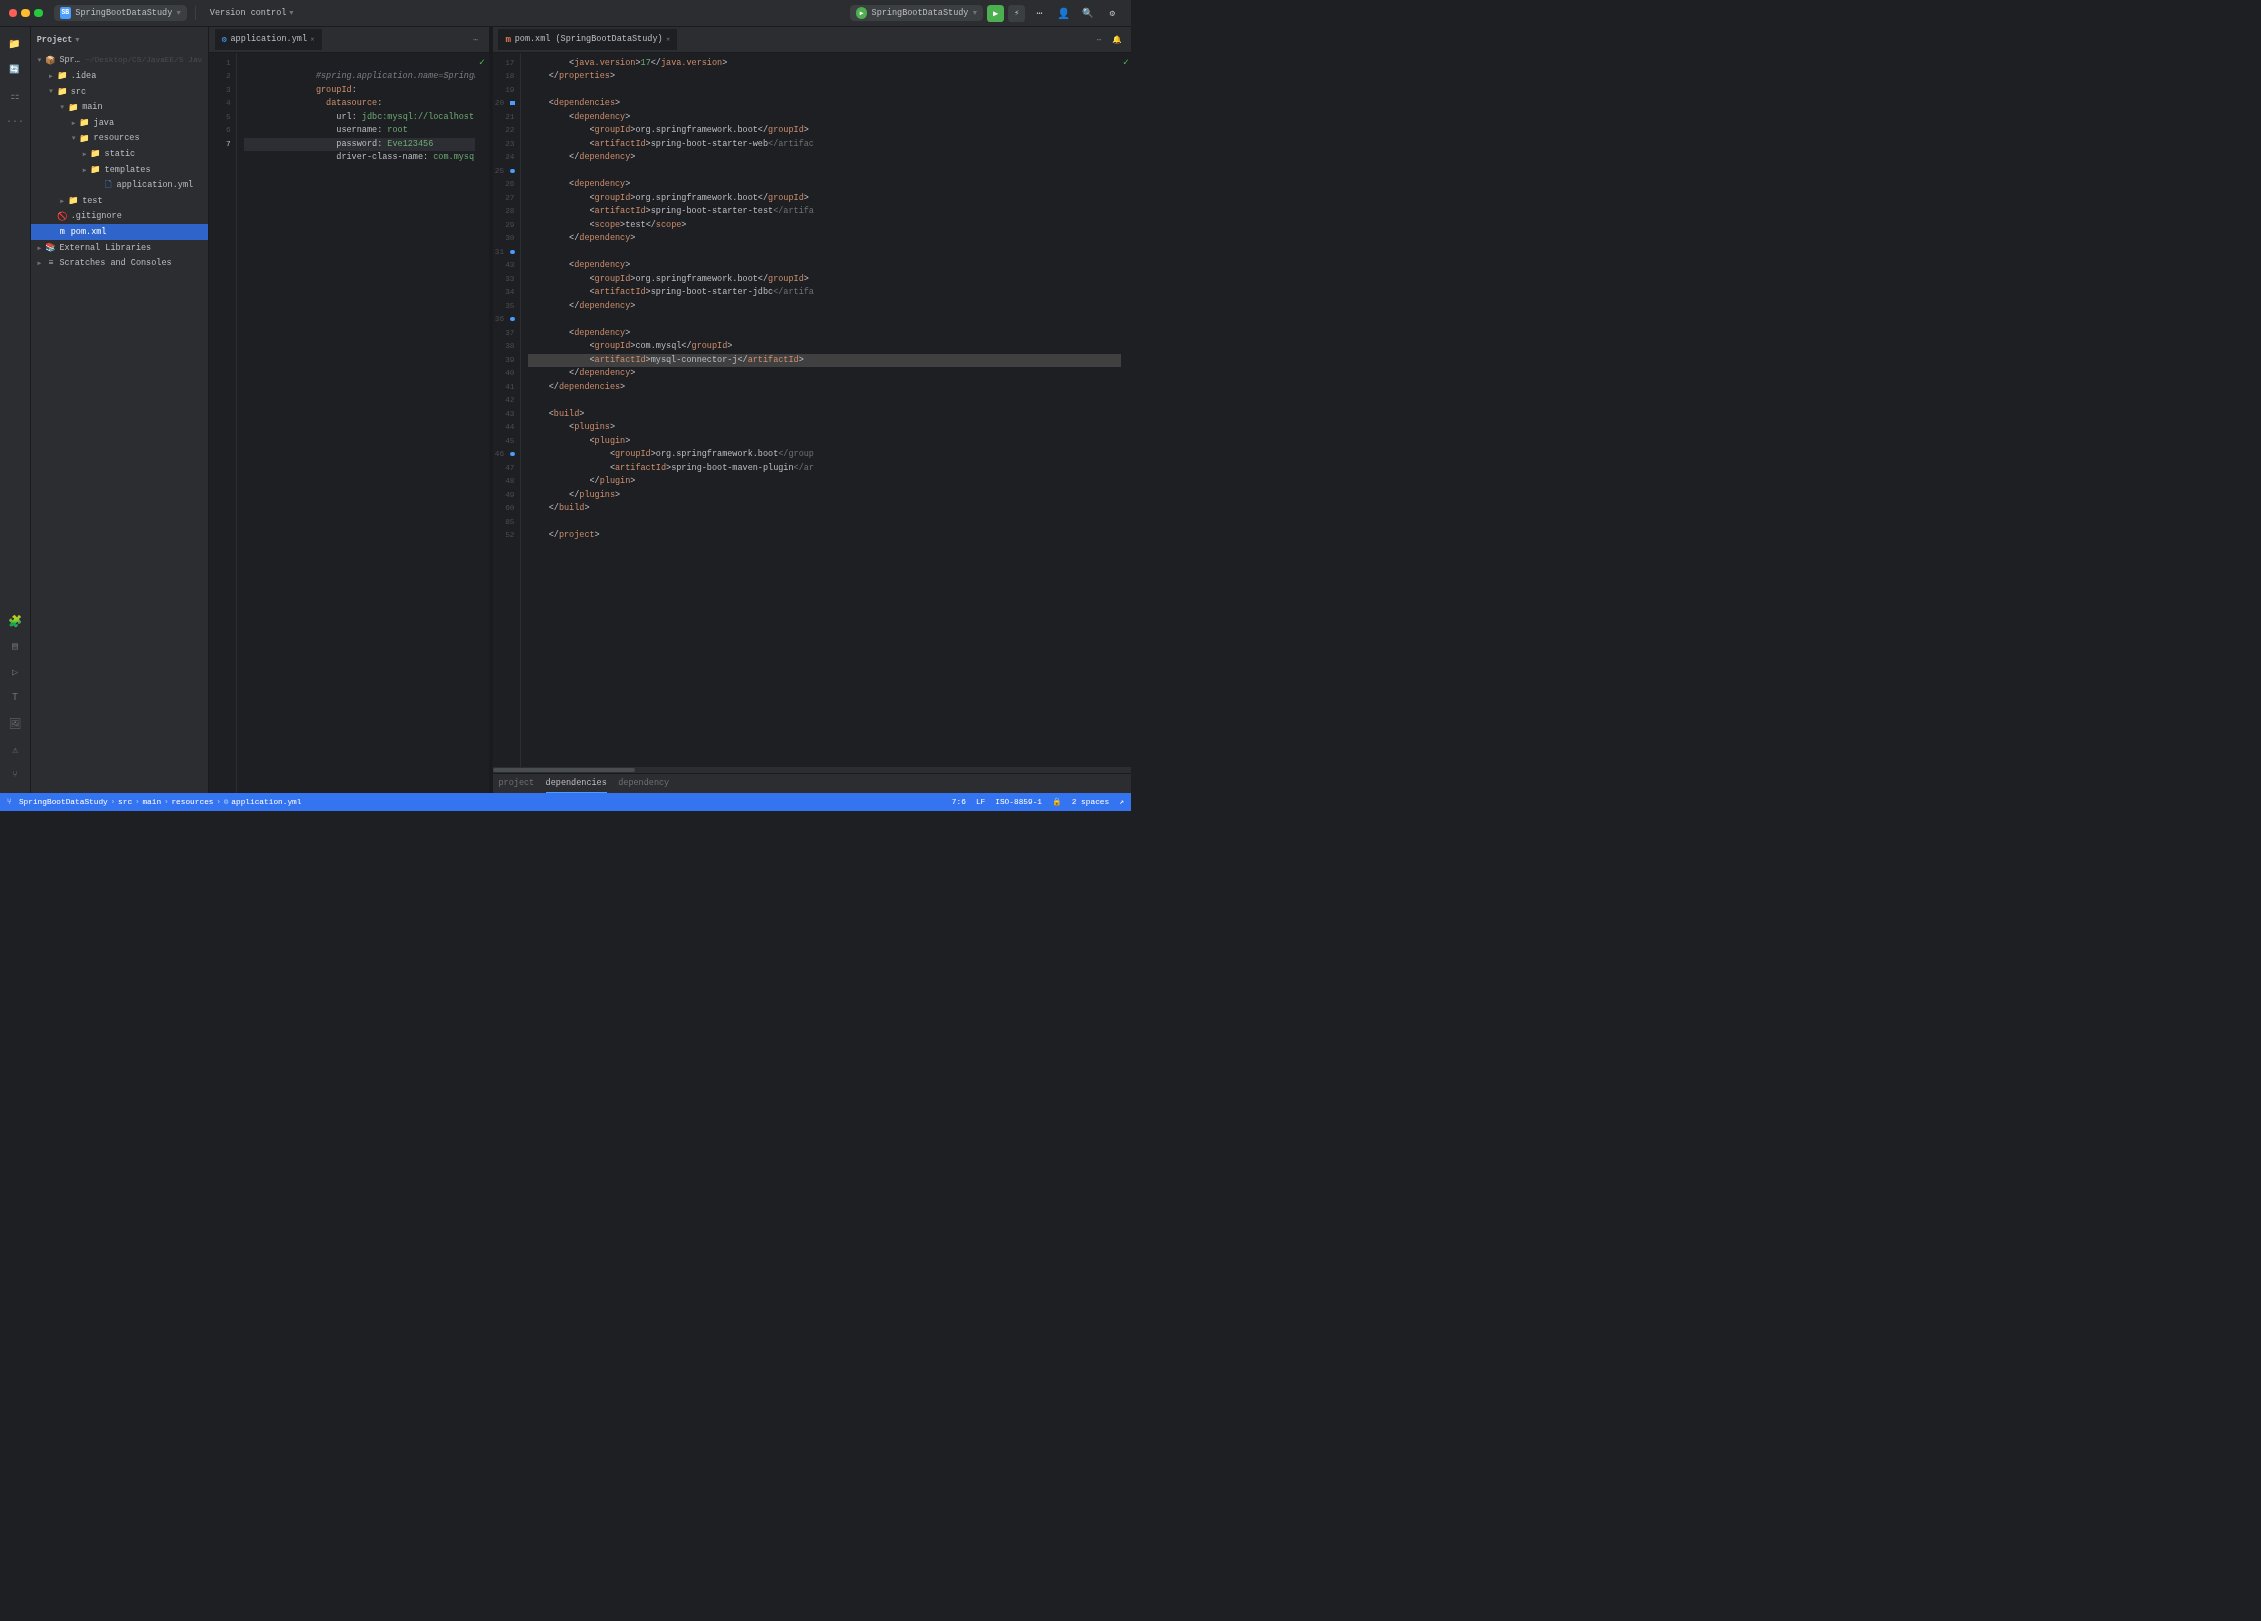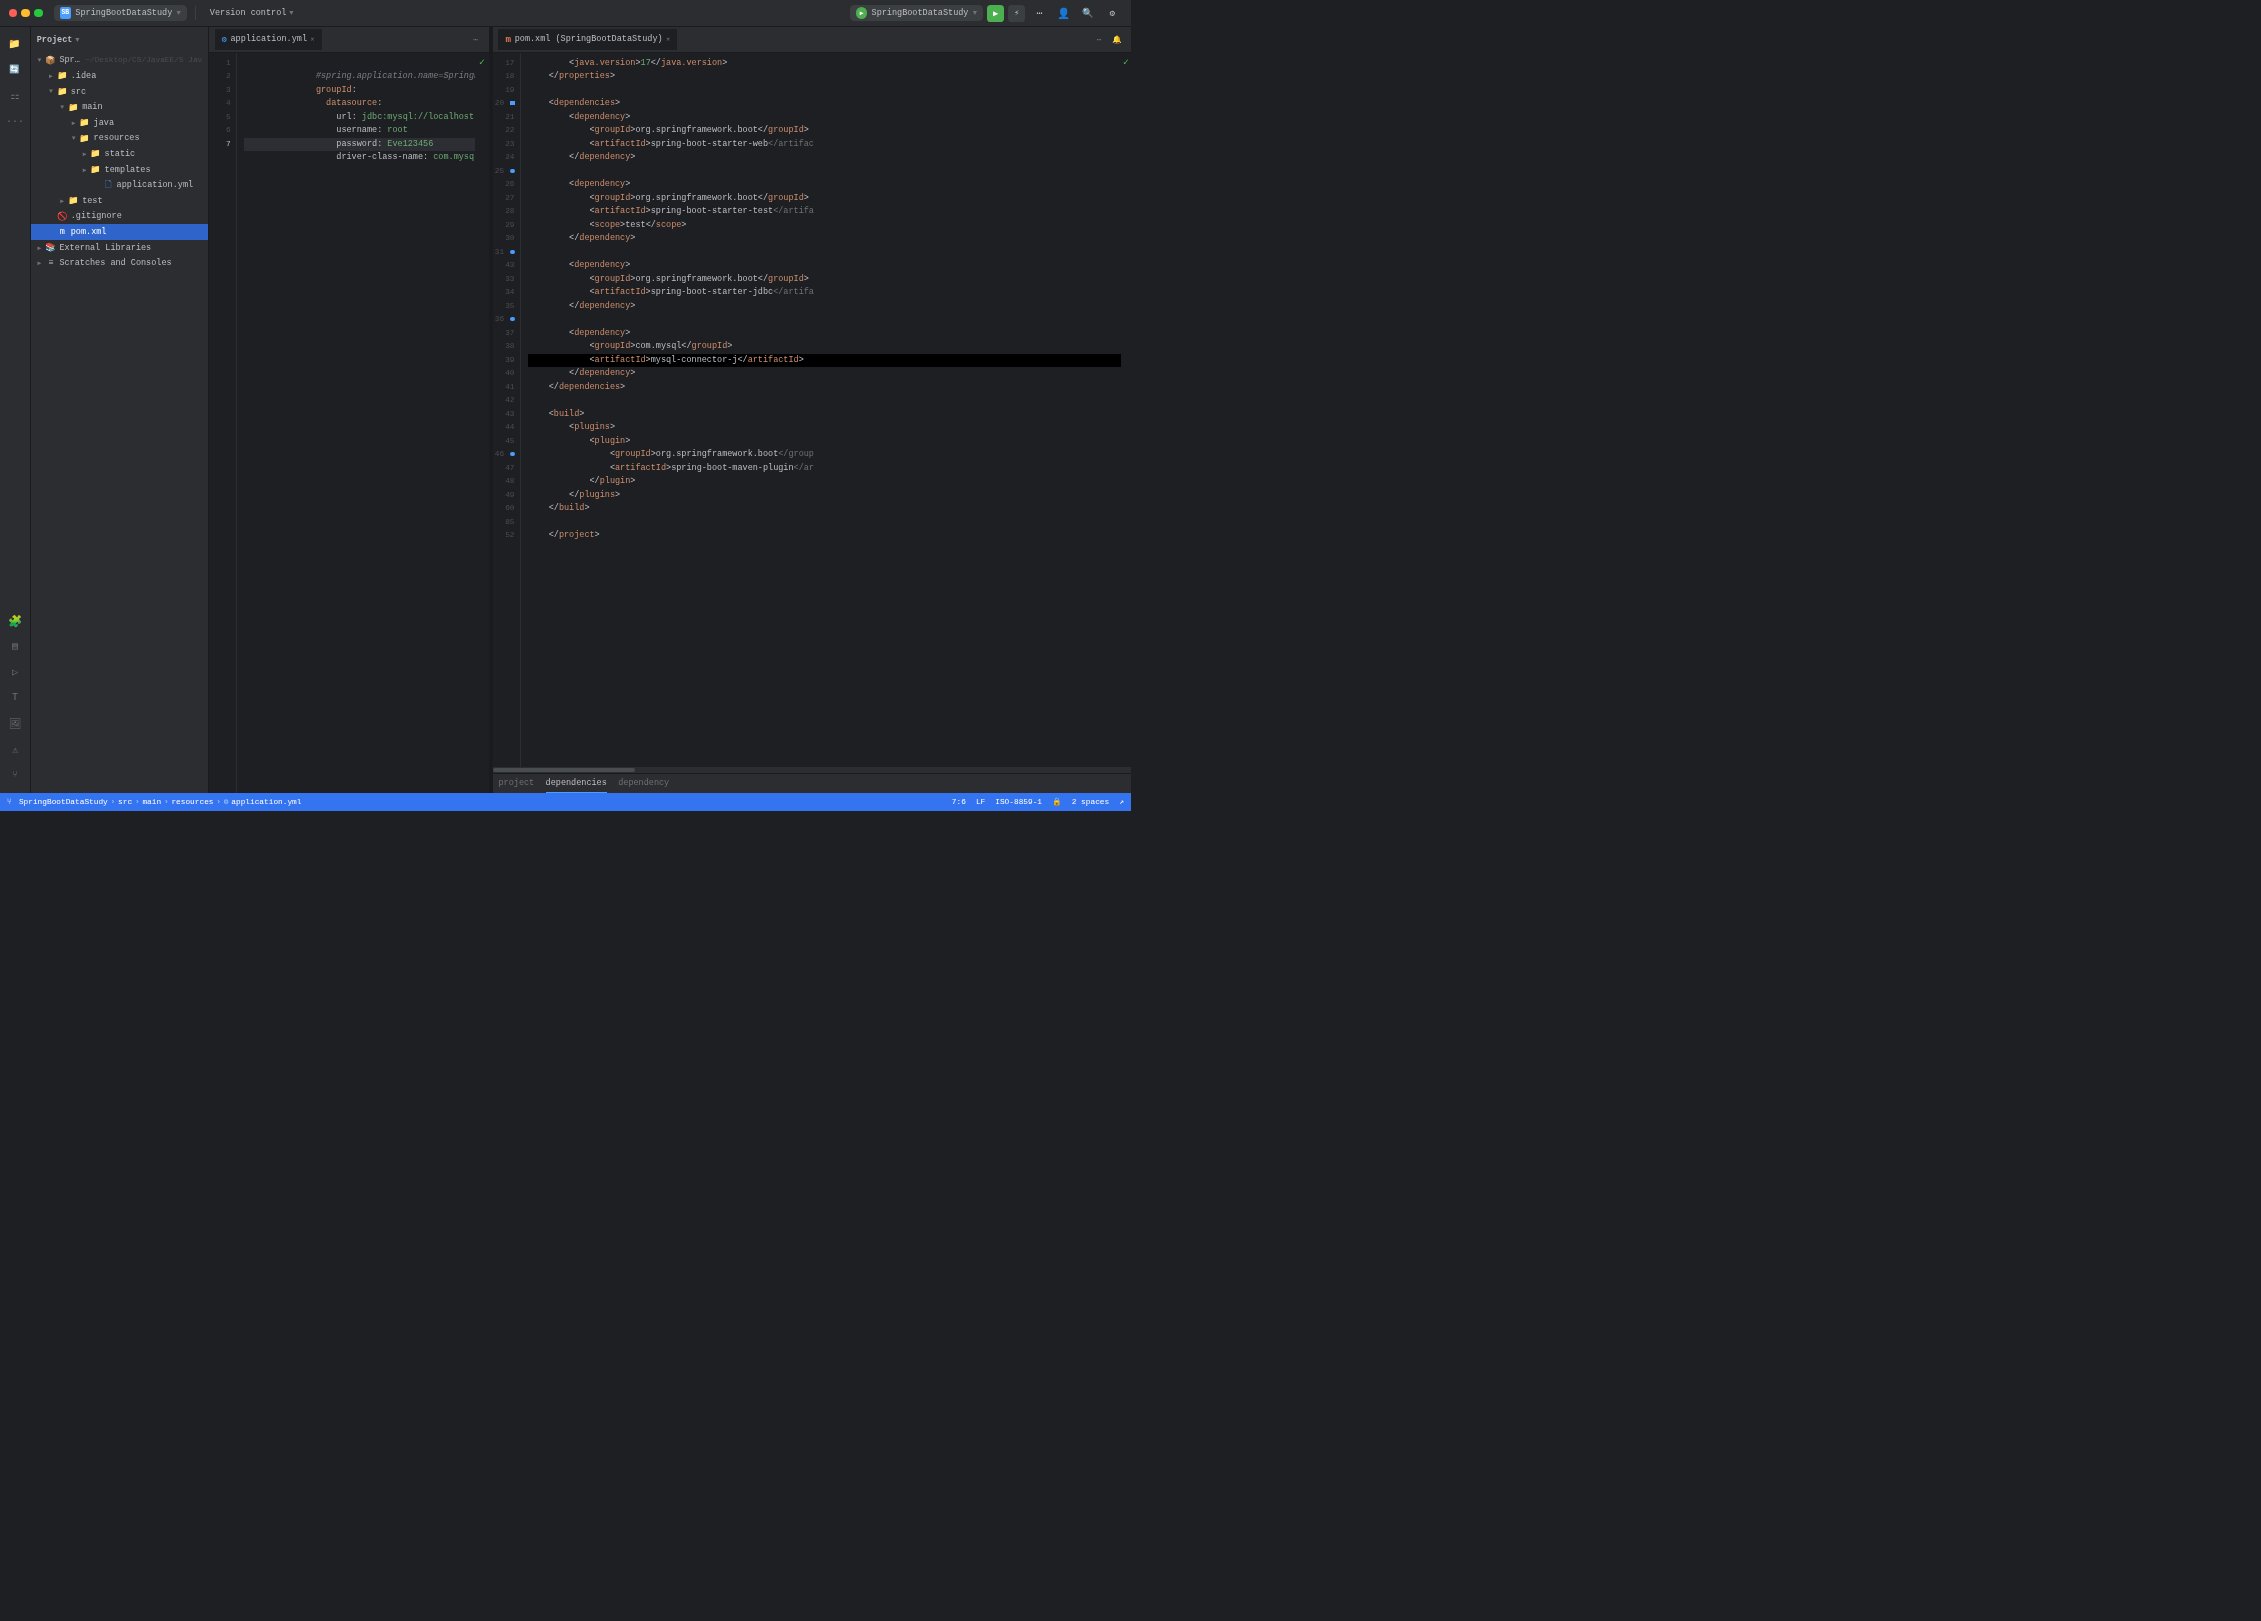--- a/index.html
+++ b/index.html
@@ -690,21 +690,21 @@
             <div class="code-line"><span class="bracket">            &lt;</span><span class="tag">scope</span><span class="bracket">&gt;</span><span>test</span><span class="bracket">&lt;/</span><span class="tag">scope</span><span class="bracket">&gt;</span></div>
             <div class="code-line"><span class="bracket">        &lt;/</span><span class="tag">dependency</span><span class="bracket">&gt;</span></div>
             <div class="code-line"></div>
             <div class="code-line"><span class="bracket">        &lt;</span><span class="tag">dependency</span><span class="bracket">&gt;</span></div>
             <div class="code-line"><span class="bracket">            &lt;</span><span class="tag">groupId</span><span class="bracket">&gt;</span><span>org.springframework.boot</span><span class="bracket">&lt;/</span><span class="tag">groupId</span><span class="bracket">&gt;</span></div>
             <div class="code-line"><span class="bracket">            &lt;</span><span class="tag">artifactId</span><span class="bracket">&gt;</span><span>spring-boot-starter-jdbc</span><span style="color:#6e7175;">&lt;/artifa</span></div>
             <div class="code-line"><span class="bracket">        &lt;/</span><span class="tag">dependency</span><span class="bracket">&gt;</span></div>
             <div class="code-line"></div>
             <div class="code-line"><span class="bracket">        &lt;</span><span class="tag">dependency</span><span class="bracket">&gt;</span></div>
             <div class="code-line"><span class="bracket">            &lt;</span><span class="tag">groupId</span><span class="bracket">&gt;</span><span>com.mysql</span><span class="bracket">&lt;/</span><span class="tag">groupId</span><span class="bracket">&gt;</span></div>
-            <div class="code-line" style="background:#000000;"><span class="bracket">            &lt;</span><span class="tag">artifactId</span><span class="bracket">&gt;</span><span>mysql-connector-j</span><span class="bracket">&lt;/</span><span class="tag">artifactId</span><span class="bracket">&gt;</span></div>
+            <div class="code-line" style="background:#404040;"><span class="bracket">            &lt;</span><span class="tag">artifactId</span><span class="bracket">&gt;</span><span>mysql-connector-j</span><span class="bracket">&lt;/</span><span class="tag">artifactId</span><span class="bracket">&gt;</span></div>
             <div class="code-line"><span class="bracket">        &lt;/</span><span class="tag">dependency</span><span class="bracket">&gt;</span></div>
             <div class="code-line"><span class="bracket">    &lt;/</span><span class="tag">dependencies</span><span class="bracket">&gt;</span></div>
             <div class="code-line"></div>
             <div class="code-line"><span class="bracket">    &lt;</span><span class="tag">build</span><span class="bracket">&gt;</span></div>
             <div class="code-line"><span class="bracket">        &lt;</span><span class="tag">plugins</span><span class="bracket">&gt;</span></div>
             <div class="code-line"><span class="bracket">            &lt;</span><span class="tag">plugin</span><span class="bracket">&gt;</span></div>
             <div class="code-line"><span class="bracket">                &lt;</span><span class="tag">groupId</span><span class="bracket">&gt;</span><span>org.springframework.boot</span><span style="color:#6e7175;">&lt;/group</span></div>
             <div class="code-line"><span class="bracket">                &lt;</span><span class="tag">artifactId</span><span class="bracket">&gt;</span><span>spring-boot-maven-plugin</span><span style="color:#6e7175;">&lt;/ar</span></div>
             <div class="code-line"><span class="bracket">            &lt;/</span><span class="tag">plugin</span><span class="bracket">&gt;</span></div>
             <div class="code-line"><span class="bracket">        &lt;/</span><span class="tag">plugins</span><span class="bracket">&gt;</span></div>

